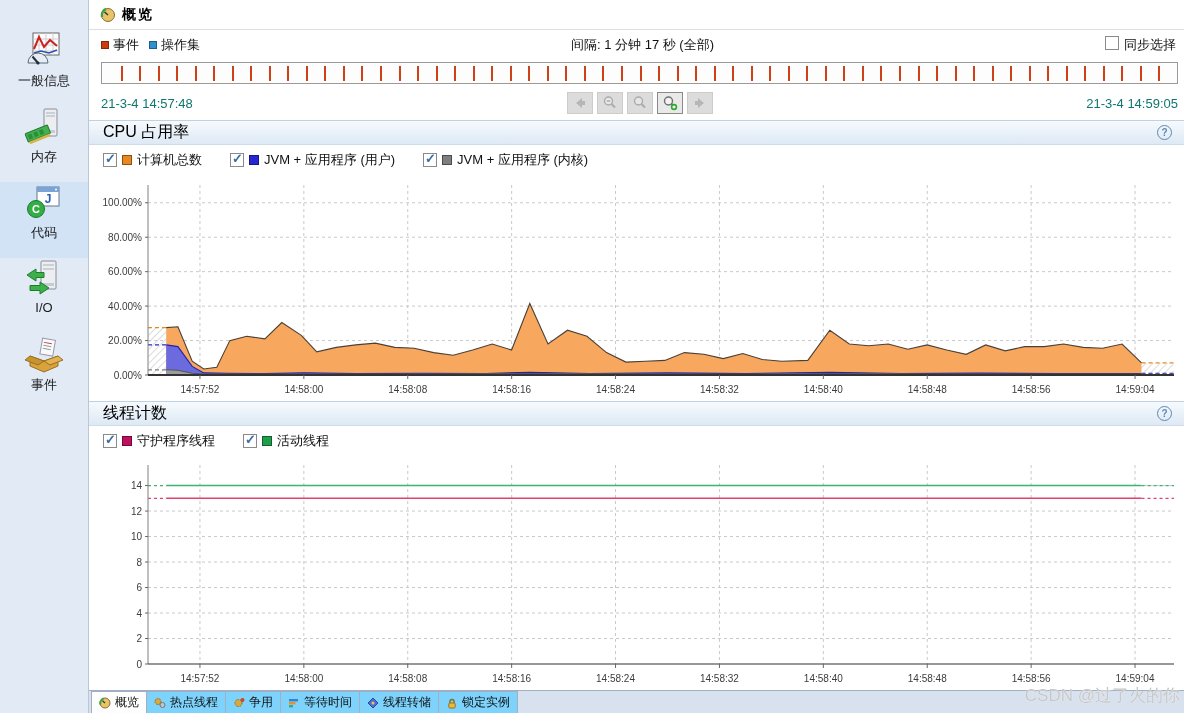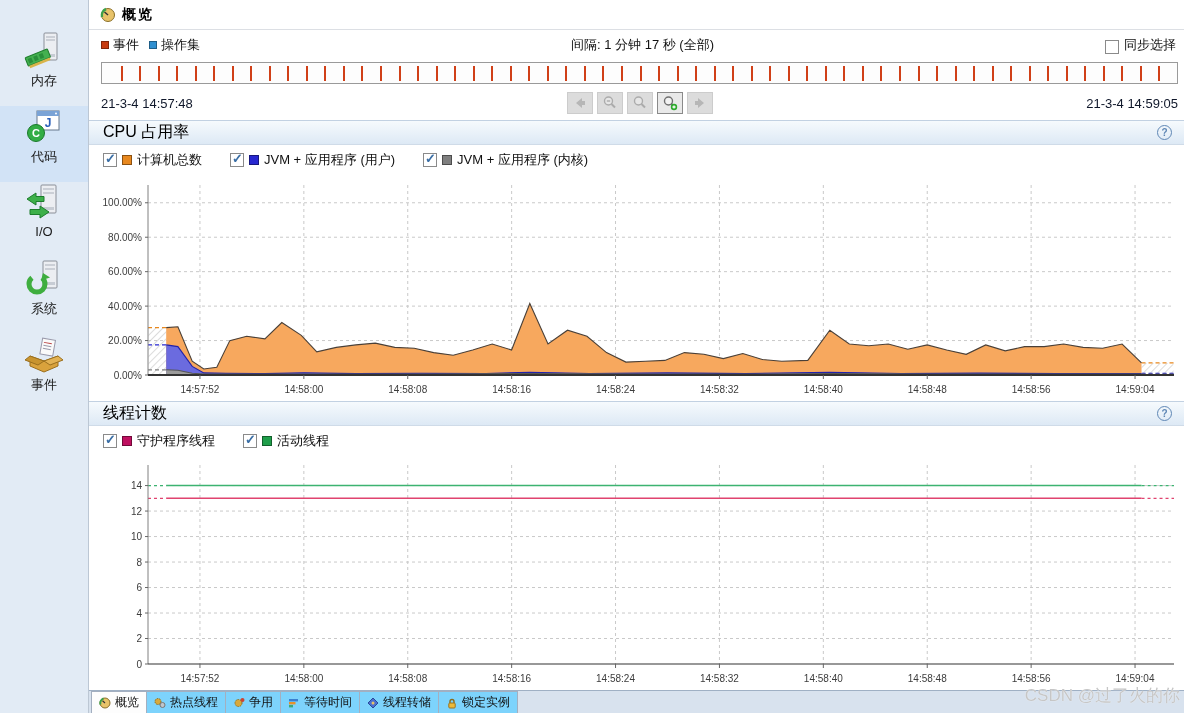--- a/index.html
+++ b/index.html
@@ -18,30 +18,30 @@
   .main { flex:1; display:flex; flex-direction:column; position:relative; background:#fff;border-radius:25px; }
 
   .app-header { height:30px; display:flex; align-items:center; gap:6px; padding-left:11px; border-bottom:1px solid #dcdfe4; }
   .app-header .title { font-size:14px; font-weight:bold; color:#000; letter-spacing:2px; }
 
   .controls-row { height:30px; display:flex; align-items:center; padding:0 8px 0 12px; font-size:13px; color:#111; }
   .tl-legend { display:flex; align-items:center; gap:10px; }
   .tl-legend .item { display:flex; align-items:center; gap:4px; }
   .sq8 { width:8px; height:8px; display:inline-block; border:1px solid rgba(0,0,0,.35); }
   .interval { flex:1; text-align:center; }
-  .sync { display:flex; align-items:flex-end; gap:5px;margin-left:20px; }
+  .sync { display:flex; align-items:flex-start; gap:5px;margin-left:20px; }
 
   .cb { width:14px; height:14px; background:#fff; border:1px solid #8a8a8a; position:relative; display:inline-block; flex:none; cursor:pointer; }
   .cb.on::after { content:"✓"; position:absolute; left:1px; top:-3px; font-size:13px; font-weight:bold; color:#3a6ea5; }
 
   .timeline-wrap { margin:2px 6px 0 12px; height:24px; }
   .timeline-bar { position:relative; height:22px; border:1px solid #9a9a9a; background:#fdfdfd; overflow:hidden; cursor:crosshair; }
   .timeline-bar .tick { position:absolute; top:3px; width:2px; height:15px; }
 
-  .timestamps-row { height:34px; display:flex; align-items:center; padding:0 6px 0 12px; font-size:13px; color:#0f172a; }
+  .timestamps-row { height:34px; display:flex; align-items:center; padding:0 6px 0 12px; font-size:13px; color:#0f766e; }
   .nav-group { flex:1; display:flex; justify-content:center; gap:4px; }
   .nav-btn { width:26px; height:22px; background:#dcdcdc; border:1px solid #cccccc; display:flex; align-items:center; justify-content:center; }
   .nav-btn.enabled { background:#e9e9e9; border:1px solid #8a8a8a; cursor:pointer; }
 
   .panel-header { height:25px; background:linear-gradient(#f6fafd,#dde9f5); border-top:1px solid #c2d1e2; border-bottom:1px solid #cfdbe8; display:flex; align-items:center; padding:0 12px 0 14px; }
   .panel-header .ptitle { font-size:16px; font-weight:normal; color:#000; }
   .help { margin-left:auto; width:15px; height:15px; border:1.5px solid #5f87b5; border-radius:50%; color:#5f87b5; font-size:10px; font-weight:bold; display:flex; align-items:center; justify-content:center; cursor:pointer; }
 
   .legend-row { display:flex; align-items:center; padding-left:14px; gap:16px; font-size:13px; color:#111; }
   .legend-row.h30 { height:30px; } .legend-row.h29 { height:29px; }
@@ -57,20 +57,32 @@
 
   .watermark { position:absolute; right:4px; bottom:6px; font-size:17px; color:#c6c6c6; z-index:30; pointer-events:none; text-shadow:0 0 1px #fff; }
 </style>
 </head>
 <body>
 
 <div class="app">
 
   <div class="sidebar">
 
+    <div class="side-item">
+      <svg class="ic" viewBox="0 0 40 40">
+        <rect x="9" y="3" width="26" height="22" fill="#fbfbfb" stroke="#666"></rect>
+        <path d="M9 9 h26 M9 15 h26 M9 21 h26 M15 3 v22 M22 3 v22 M29 3 v22" stroke="#cfcfcf" stroke-width="1" fill="none"></path>
+        <polyline points="10,19 15,7 20,17 26,10 33,16" stroke="#cc2222" stroke-width="2" fill="none"></polyline>
+        <polyline points="10,23 17,21 25,23 33,20" stroke="#2a52b0" stroke-width="1.5" fill="none"></polyline>
+        <path d="M4 33 a10 10 0 0 1 20 0 z" fill="#e7edf3" stroke="#5a6b7a"></path>
+        <line x1="14" y1="33" x2="8.5" y2="26.5" stroke="#203040" stroke-width="2"></line>
+        <circle cx="14" cy="33" r="1.6" fill="#203040"></circle>
+      </svg>
+      <span class="lbl">一般信息</span>
+    </div>
 
     <div class="side-item">
       <svg class="ic" viewBox="0 0 40 40">
         <rect x="20" y="3" width="13" height="27" rx="1" fill="#eceef2" stroke="#8a8f98"></rect>
         <line x1="22" y1="7" x2="31" y2="7" stroke="#aab0ba"></line>
         <line x1="22" y1="10" x2="31" y2="10" stroke="#aab0ba"></line>
         <rect x="22" y="24" width="9" height="3" fill="#c7ccd4"></rect>
         <g transform="rotate(-22 14 28)">
           <rect x="2" y="23" width="24" height="9" rx="1" fill="#44b050" stroke="#1f7e2d"></rect>
           <rect x="4" y="25" width="4" height="5" fill="#2a8f3a"></rect>
@@ -100,31 +112,20 @@
         <rect x="17" y="3" width="15" height="28" rx="1" fill="#eceef2" stroke="#8a8f98"></rect>
         <line x1="19" y1="7" x2="30" y2="7" stroke="#aab0ba"></line>
         <line x1="19" y1="11" x2="30" y2="11" stroke="#aab0ba"></line>
         <rect x="19" y="25" width="11" height="3" fill="#c7ccd4"></rect>
         <polygon points="3,17 12,11 12,14.5 20,14.5 20,19.5 12,19.5 12,23" fill="#3db04a" stroke="#1d7d2c"></polygon>
         <polygon points="25,30 16,24 16,27.5 6,27.5 6,32.5 16,32.5 16,36" fill="#3db04a" stroke="#1d7d2c"></polygon>
       </svg>
       <span class="lbl">I/O</span>
     </div>
 
-    <div class="side-item">
-      <svg class="ic" viewBox="0 0 40 40">
-        <rect x="19" y="3" width="14" height="27" rx="1" fill="#eceef2" stroke="#8a8f98"></rect>
-        <line x1="21" y1="7" x2="31" y2="7" stroke="#aab0ba"></line>
-        <line x1="21" y1="11" x2="31" y2="11" stroke="#aab0ba"></line>
-        <rect x="21" y="24" width="10" height="3" fill="#c7ccd4"></rect>
-        <circle cx="13" cy="26" r="8" fill="none" stroke="#3fae3f" stroke-width="5" stroke-dasharray="32 11"></circle>
-        <polygon points="19,15 26,19.5 17,22.5" fill="#3fae3f"></polygon>
-      </svg>
-      <span class="lbl">系统</span>
-    </div>
 
     <div class="side-item">
       <svg class="ic" viewBox="0 0 40 40">
         <g transform="rotate(10 23 14)">
           <rect x="17" y="5" width="13" height="16" fill="#fafafa" stroke="#99a"></rect>
           <line x1="19" y1="9" x2="27" y2="9" stroke="#bb4444"></line>
           <line x1="19" y1="12" x2="27" y2="12" stroke="#99a"></line>
           <line x1="19" y1="15" x2="27" y2="15" stroke="#99a"></line>
         </g>
         <polygon points="6,22 20,27 34,22 34,32 20,38 6,32" fill="#d9a23c" stroke="#9a6f1e"></polygon>

